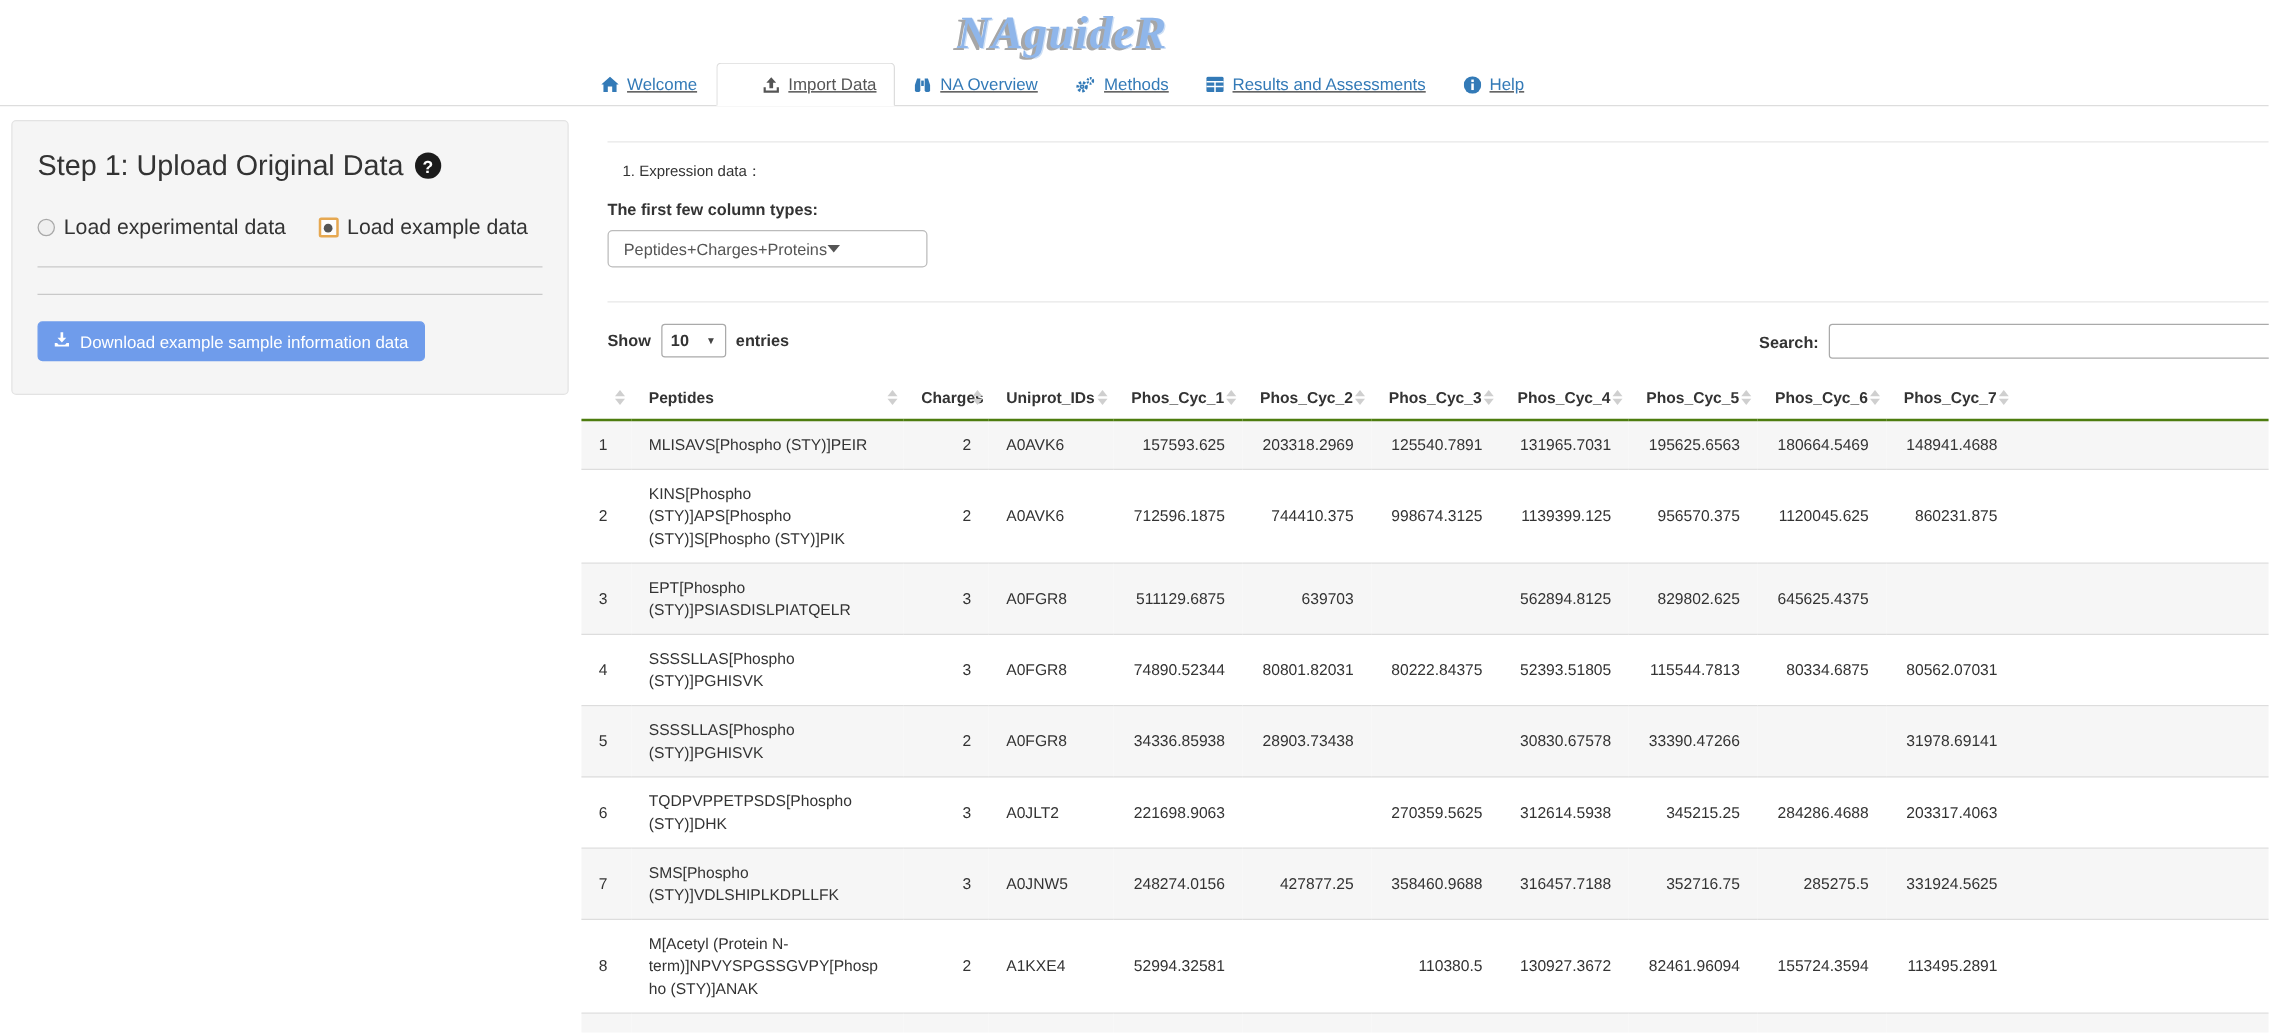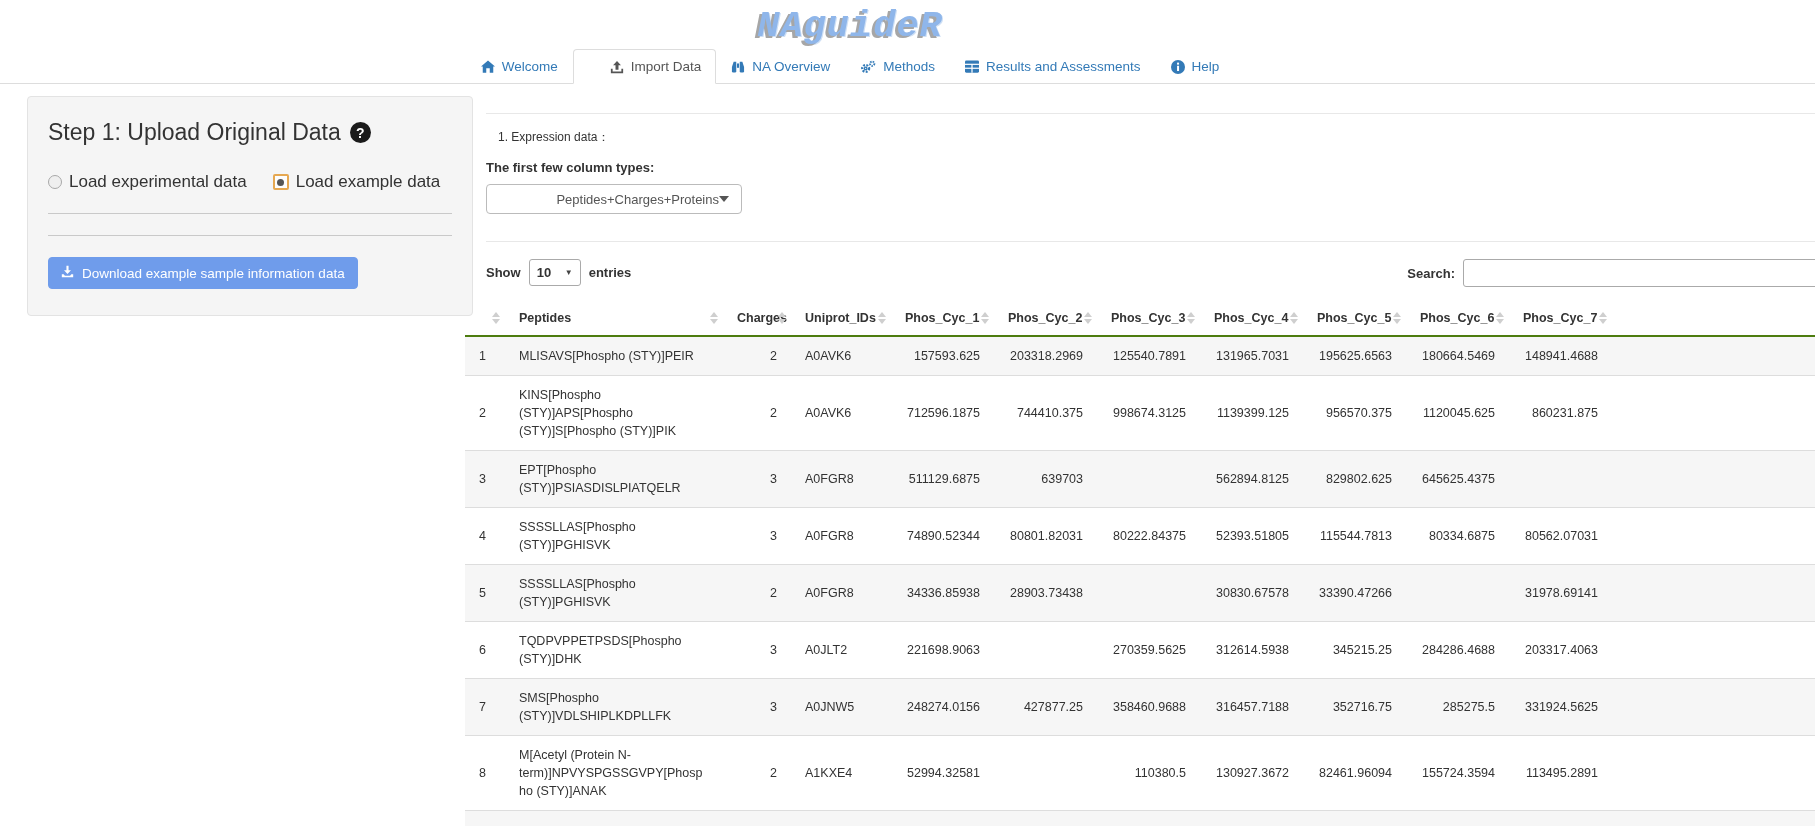--- a/index.html
+++ b/index.html
@@ -2,33 +2,33 @@
 <html><head>
 <meta charset="utf-8">
 <style>
   * { box-sizing: border-box; margin: 0; padding: 0; }
   html, body { width: 1815px; height: 826px; overflow: hidden; background: #fff;
     font-family: "Liberation Sans", sans-serif; color: #333; }
 
   
   .center-zone { width: 1700px; }
   .logo-row { padding-top: 5px; text-align: center; }
-  .logo { display: inline-block; font-family: Liberation Mono, monospace; font-style: italic;
+  .logo { display: inline-block; font-family: Liberation Serif, serif; font-style: italic;
     font-weight: bold; font-size: 37px; color: #8fb6ea;
     text-shadow: -3px 2px 0 #a6a6a6, 1px 1px 0 #cfe0f5; letter-spacing: 1px; }
   .tabs-bar { width: 100%; border-bottom: 1px solid #ddd; margin-top: 2px; }
-  .tabs-row { display: flex; justify-content: center; align-items: flex-start; }
+  .tabs-row { display: flex; justify-content: center; align-items: flex-start; text-decoration: underline; }
   .tab { display: flex; align-items: center; gap: 7px; padding: 9px 14px; font-size: 13.5px;
     color: #337ab7; text-decoration: none; cursor: pointer; border: 1px solid transparent;
     border-radius: 4px 4px 0 0; margin-bottom: -1px; white-space: nowrap; }
   .tab.active { background: #fff; color: #555; border-color: #ddd; border-bottom-color: #fff; padding-left: 36px; }
   .tab .icn { display: inline-flex; align-items: center; }
 
   
-  .well { position: absolute; top: 96px; left: 27px; width: 446px; background: #f5f5f5;
+  .well { position: absolute; top: 96px; left: 9px; width: 446px; background: #f5f5f5;
     border: 1px solid #e3e3e3; border-radius: 4px; padding: 22px 20px 26px; }
   .panel-title-row { display: flex; align-items: center; gap: 9px; margin-bottom: 26px; }
   .panel-title { font-size: 23px; font-weight: 400; color: #333; }
   .q-icon { display: inline-flex; width: 21px; height: 21px; border-radius: 50%;
     background: #1b1b1b; color: #fff; font-size: 14px; font-weight: bold;
     align-items: center; justify-content: center; cursor: pointer; }
   .radio-row { display: flex; align-items: center; gap: 26px; font-size: 17px; }
   .radio-opt { display: flex; align-items: center; gap: 7px; cursor: pointer; }
   .radio-ctl { width: 14px; height: 14px; border-radius: 50%; border: 1px solid #a8a8a8;
     background: #efefef; }
@@ -42,21 +42,21 @@
     padding: 7px 12px; cursor: pointer; font-family: inherit; }
 
   
   .main { position: absolute; top: 96px; left: 465px; right: 0; bottom: 0; overflow: hidden; }
   .main .pad { padding-left: 21px; }
   .main hr.rule { border: none; border-top: 1px solid #e8e8e8; margin: 0 0 0 21px; }
   .top-rule { margin-top: 17px !important; }
   .section-title { font-size: 12px; font-weight: 400; color: #333; margin: 15px 12px 14px; }
   .field-label { font-size: 13px; font-weight: bold; margin-bottom: 9px; }
   .dropdown { width: 256px; height: 30px; border: 1px solid #bbb; border-radius: 4px;
-    background: #fff; display: flex; align-items: center; justify-content: flex-end;
+    background: #fff; display: flex; align-items: center; justify-content: flex-start;
     padding: 0 12px; font-size: 13px; color: #555; cursor: pointer; margin-bottom: 27px; }
   .caret-down { width: 0; height: 0; border-left: 5px solid transparent;
     border-right: 5px solid transparent; border-top: 6px solid #555; }
 
   .controls-row { position: relative; margin: 17px 0 12px; height: 30px; }
   .show-entries { display: flex; align-items: center; gap: 8px; font-size: 13px;
     font-weight: bold; margin-left: 21px; }
   .length-select { width: 52px; height: 27px; border: 1px solid #aaa; border-radius: 3px;
     background: #fff; display: flex; align-items: center; justify-content: space-between;
     padding: 0 7px; font-size: 13px; font-weight: bold; cursor: pointer; }

